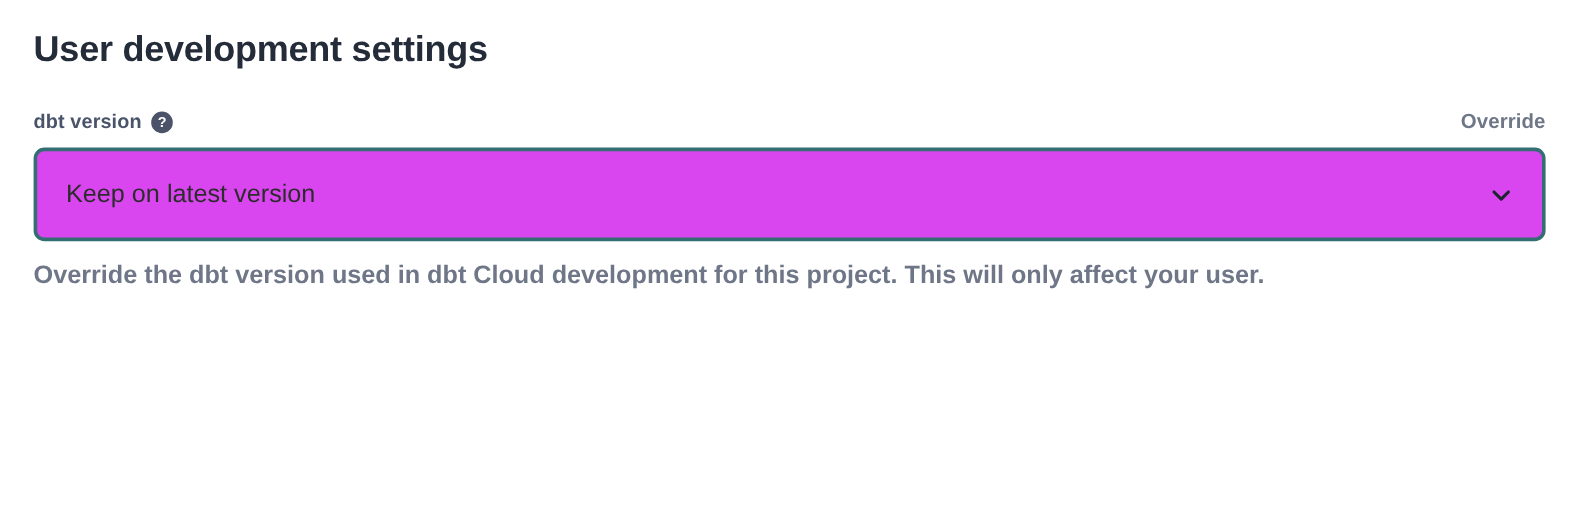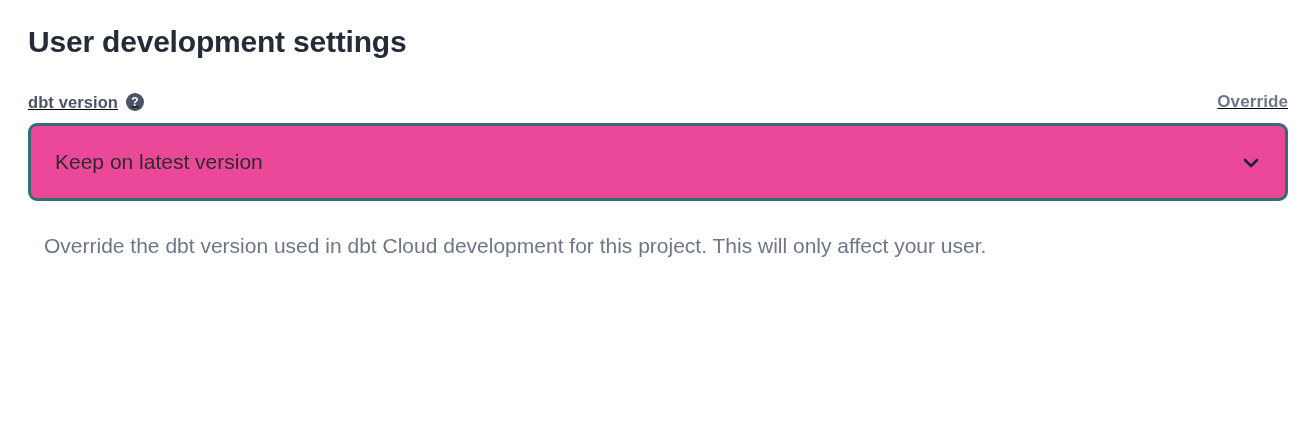--- a/index.html
+++ b/index.html
@@ -47,21 +47,20 @@
   
   .field {
     margin-top: 28px;
   }
 
   .field-header {
     display: flex;
     align-items: center;
     justify-content: space-between;
     height: 24px;
-    text-decoration: underline;
   }
 
   .field-label-group {
     display: flex;
     align-items: center;
     gap: 8px;
   }
 
   .field-label {
     font-size: 16.5px;
@@ -95,21 +94,21 @@
     color: #6e7687;
     letter-spacing: 0.1px;
   }
 
   
   .select-control {
     position: relative;
     margin-top: 9px;
     height: 78px;
     box-sizing: border-box;
-    background: #ec4899;
+    background: #d946ef;
     border: 3px solid #336e72;
     border-radius: 9px;
     display: flex;
     align-items: center;
     padding: 0 22px 0 24px;
     cursor: pointer;
   }
 
   .select-value {
     font-size: 21px;
@@ -124,25 +123,25 @@
 
   .chevron-icon {
     flex: 0 0 auto;
     width: 24px;
     height: 24px;
     display: block;
     color: #1d2430;
   }
 
   .field-hint {
-    margin: 16px;
+    margin: 0;
     padding-top: 14px;
     font-size: 21px;
     line-height: 30px;
-    font-weight: 400;
+    font-weight: 700;
     color: #6e7687;
   }
 </style>
 </head>
 <body>
 
 <div class="page">
 
   <h1 class="section-title">User development settings</h1>
 

